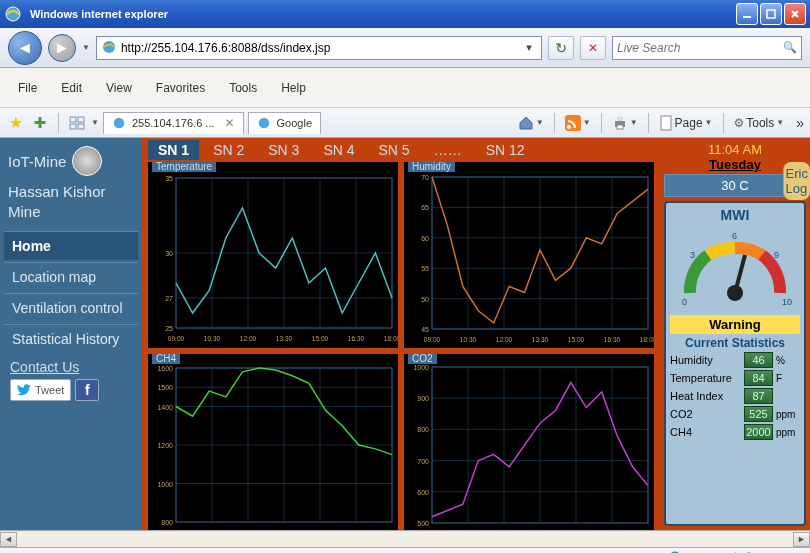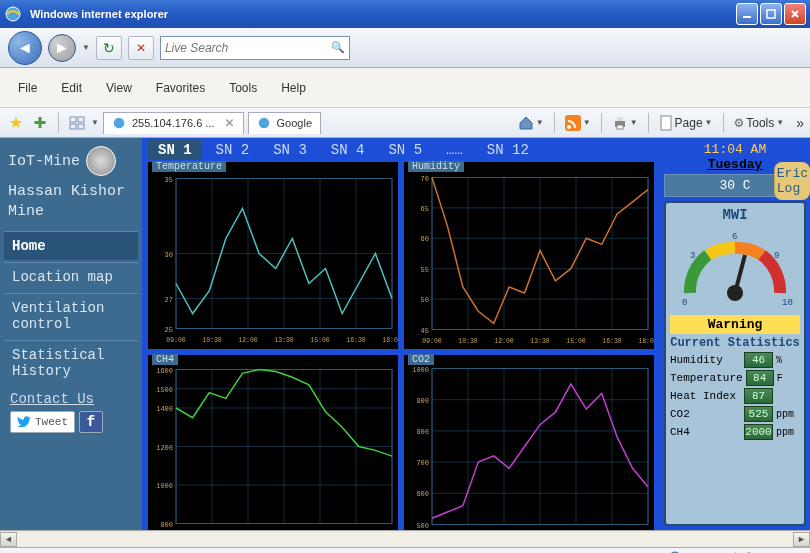--- a/index.html
+++ b/index.html
@@ -32,21 +32,21 @@
 .toolbar { height: 30px; background: linear-gradient(#f5f7fa,#e5ebf3); border-bottom: 1px solid #aab; display: flex; align-items: center; padding: 0 6px; gap: 4px; }
 .tb-icon { width: 20px; height: 20px; display: flex; align-items: center; justify-content: center; cursor: pointer; }
 .tb-sep { width: 1px; height: 20px; background: #bbb; margin: 0 4px; }
 .tab { height: 22px; display: flex; align-items: center; padding: 0 8px; background: #fff; border: 1px solid #aab; border-bottom: none; gap: 6px; font-size: 11px; color: #333; cursor: pointer; }
 .tab .tclose { color: #888; font-size: 12px; margin-left: 4px; }
 .tb-right { margin-left: auto; display: flex; align-items: center; gap: 6px; color: #333; }
 .tb-tool { display: flex; align-items: center; gap: 2px; cursor: pointer; font-size: 12px; }
 .chev { font-size: 8px; color: #555; }
 
 
-.content { height: 392px; background: #1d4ed8; display: flex; position: relative; overflow: hidden; font-family: Liberation Mono, monospace; }
+.content { height: 392px; background: #c2410c; display: flex; position: relative; overflow: hidden; }
 .sidebar { width: 142px; background: #3d6a8f; padding: 4px; color: #fff; display: flex; flex-direction: column; gap: 2px; }
 .app-header { display: flex; align-items: center; gap: 6px; padding: 4px; font-size: 15px; color: #dbe7f0; }
 .avatar { width: 30px; height: 30px; border-radius: 50%; background: radial-gradient(circle,#ddd,#888); border: 1px solid #fff; }
 .mine-name { font-size: 15px; color: #dbe7f0; padding: 0 4px 8px; line-height: 1.3; }
 .side-item { padding: 6px 8px; color: #dbe7f0; font-size: 14px; cursor: pointer; border-top: 1px solid #5d88ab; }
 .side-item.active { background: #2a5477; color: #fff; font-weight: bold; }
 .contact { margin-top: 0; padding: 4px 6px; }
 .social { display: flex; gap: 4px; margin-top: 4px; }
 .social-btn { height: 22px; border: 1px solid #9ab; background: #fff; display: flex; align-items: center; padding: 0 6px; font-size: 11px; cursor: pointer; gap: 4px; color: #555; border-radius: 2px; }
 .fb-btn { width: 24px; background: #3b5998; color: #fff; font-weight: bold; justify-content: center; font-size: 14px; }
@@ -113,20 +113,30 @@
           <path d="M2 2 L8 8 M8 2 L2 8" stroke="#fff" stroke-width="2"></path>
         </svg>
       </div>
   </div>
 </div>
 
 <div class="navbar">
   <div class="nav-arrow">◄</div>
   <div class="nav-arrow fwd">►</div>
   <span class="chev">▼</span>
+  <div class="url-bar">
+    <span style="margin-right:4px">
+      <svg width="16" height="16" viewBox="0 0 16 16">
+          <circle cx="8" cy="8" r="6" fill="#4da6e0"></circle>
+          <path d="M3 8 Q8 3 13 8" stroke="#fc0" stroke-width="1.5" fill="none"></path>
+        </svg>
+    </span>
+    <input value="http://255.104.176.6:8088/dss/index.jsp" style="">
+    <span class="dd-btn">▾</span>
+  </div>
   <div class="nav-icon-btn">
       <span style="color:#2a7a2a;font-size:14px">↻</span>
     </div>
   <div class="nav-icon-btn">
       <span style="color:#c03030;font-size:12px">✕</span>
     </div>
   <div class="search-bar">
     <input placeholder="Live Search" style="">
     <span style="color:#888">🔍</span>
   </div>

